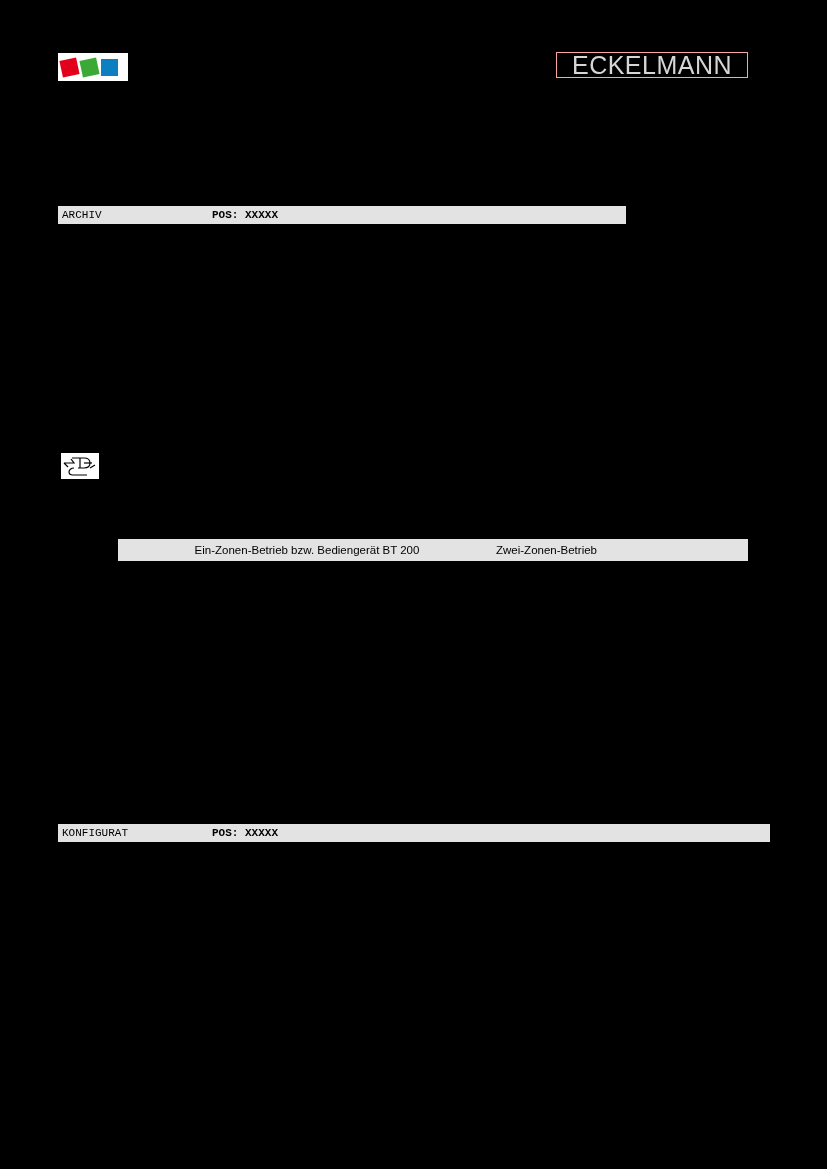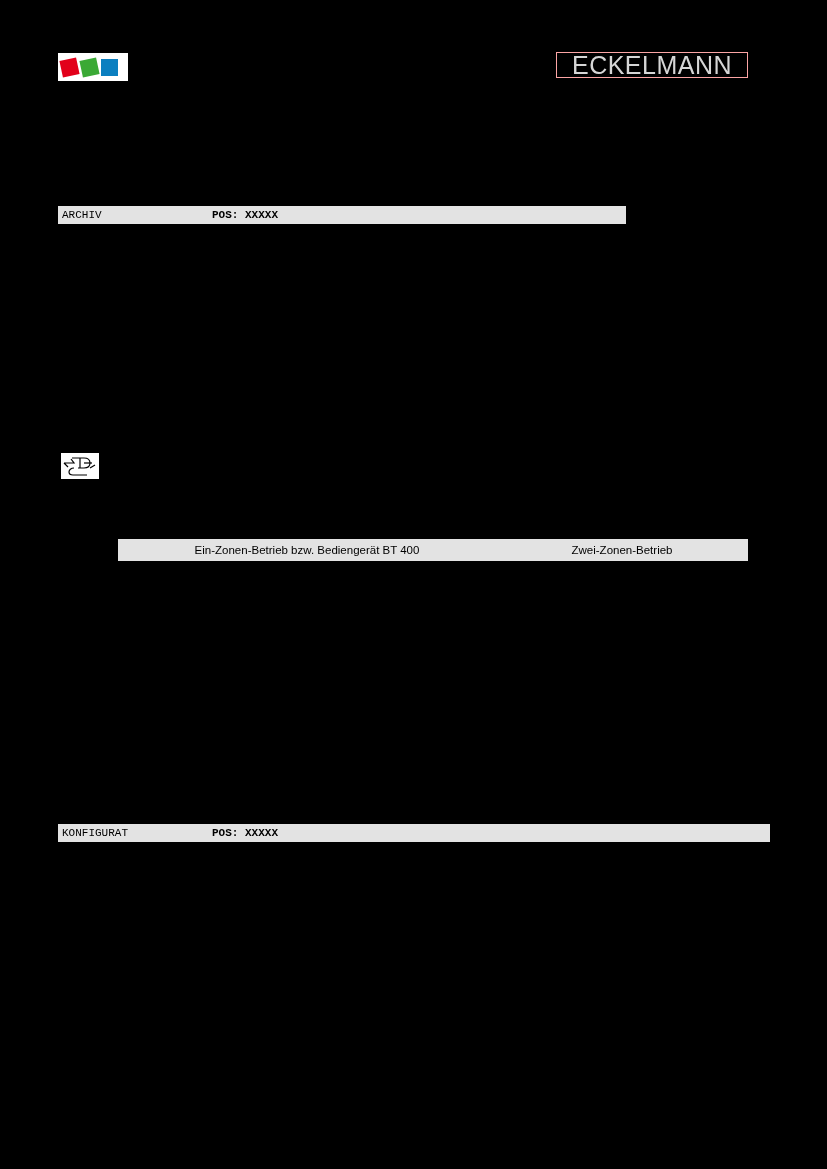--- a/index.html
+++ b/index.html
@@ -122,21 +122,20 @@
     white-space: nowrap;
   }
   .mode-table .cell.c1 {
     left: 0;
     width: 378px;
     text-align: center;
   }
   .mode-table .cell.c2 {
     left: 378px;
     width: 252px;
-    text-align: center;
   }
 </style>
 </head>
 <body>
 
 <div class="logo-mark">
   <div class="sq red"></div>
   <div class="sq green"></div>
   <div class="sq blue"></div>
 </div>
@@ -155,20 +154,20 @@
       <path d="M10 4 h12 c4 0 6 2 6 5 0 3 -2 5 -6 5 h-6"></path>
       <path d="M12 14 c-3 0 -5 2 -5 4 0 2 2 3 4 3 h14"></path>
       <path d="M22 9 h8"></path>
       <path d="M18 4 v10"></path>
       <path d="M28 14 l5 -3"></path>
     </g>
   </svg>
 </div>
 
 <div class="mode-table">
-  <div class="cell c1">Ein-Zonen-Betrieb bzw. Bediengerät BT 400</div>
+  <div class="cell c1">Ein-Zonen-Betrieb bzw. Bediengerät BT 200</div>
   <div class="cell c2">Zwei-Zonen-Betrieb</div>
 </div>
 
 <div class="bar" id="bar-konfigurat">
   <span class="label">KONFIGURAT</span>
   <span class="pos">POS: XXXXX</span>
 </div>
 
 </body></html>

